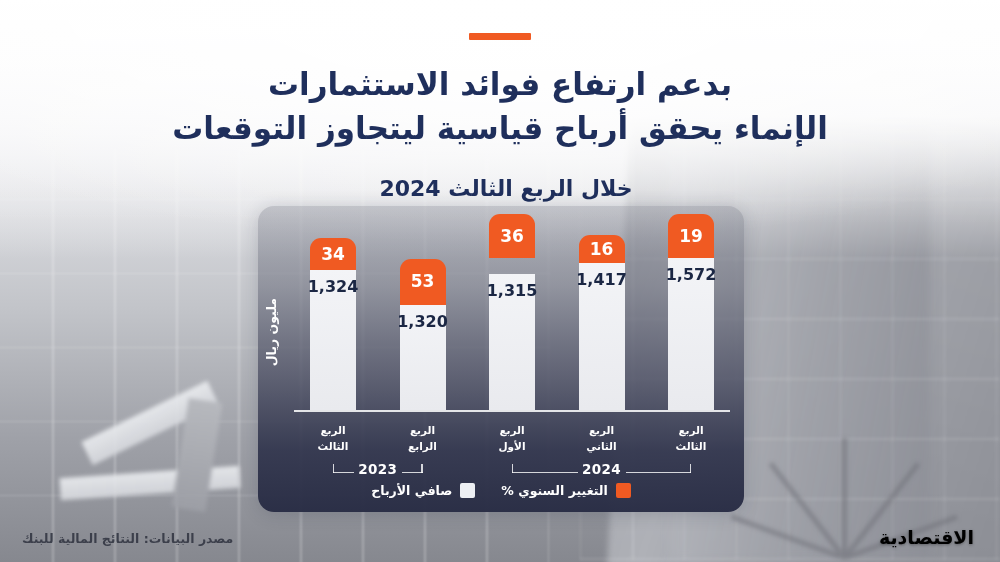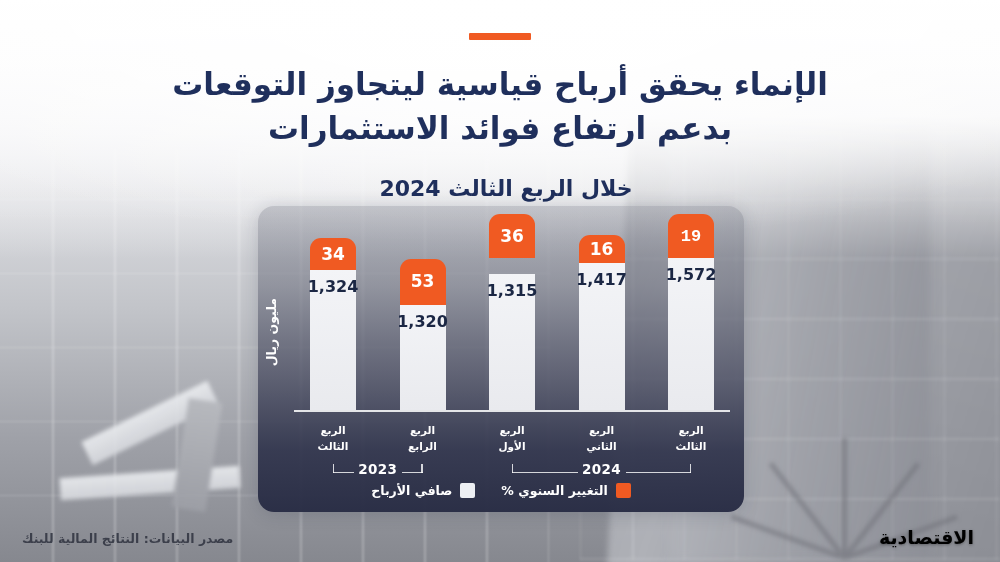--- a/index.html
+++ b/index.html
@@ -348,22 +348,22 @@
       <i></i>
       <i></i>
       <i></i>
   </div>
   <div class="bg-sky"></div>
   <div class="bg-haze"></div>
 
   <div class="accent-rule" style="background: rgb(240, 90, 34);"></div>
 
   <div class="headline">
+    <div class="line" style="color: rgb(31, 47, 92);">بدعم ارتفاع فوائد الاستثمارات</div>
     <div class="line" style="color: rgb(31, 47, 92);">الإنماء يحقق أرباح قياسية ليتجاوز التوقعات</div>
-    <div class="line" style="color: rgb(31, 47, 92);">بدعم ارتفاع فوائد الاستثمارات</div>
   </div>
 
   <div class="subline" style="color: rgb(31, 47, 92); margin-left: 12px;">خلال الربع الثالث 2024</div>
 
   <div class="panel">
 
     <div class="yaxis-label">مليون ريال</div>
 
     <div class="plot">
       <div class="bars" id="bars">
@@ -393,21 +393,21 @@
           </div>
           <div class="bar-col">
             <div class="seg-orange" style="height: 28px; background: rgb(240, 90, 34);">
               <span class="val">16</span>
             </div>
             <div class="seg-white" style="height: 147px; text-align: right;">
               <span class="val">1,417</span>
             </div>
           </div>
           <div class="bar-col">
-            <div class="seg-orange" style="height: 46px; background: rgb(240, 90, 34); font-family: Liberation Mono, monospace;">
+            <div class="seg-orange" style="height: 46px; background: rgb(240, 90, 34);">
               <span class="val">19</span>
             </div>
             <div class="seg-white" style="height: 158px;">
               <span class="val">1,572</span>
             </div>
           </div>
         </div>
     </div>
 
     <div class="axis-line"></div>

